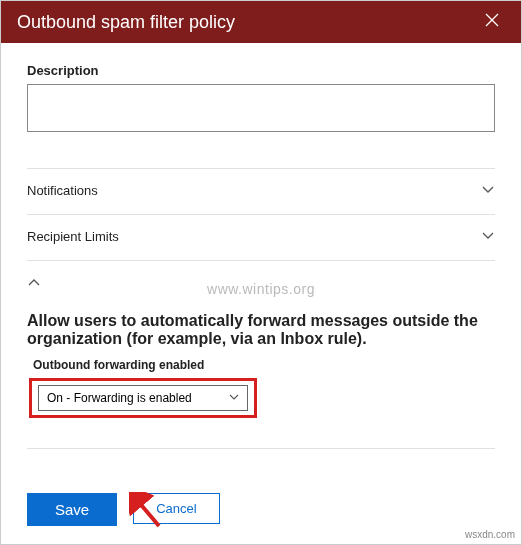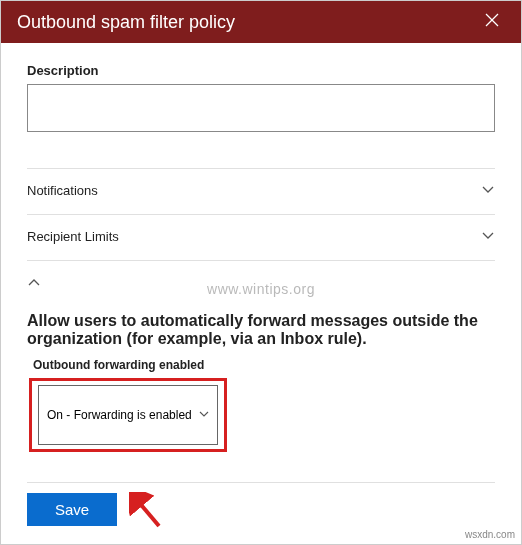--- a/index.html
+++ b/index.html
@@ -91,23 +91,23 @@
       margin-left: 6px;
     }
     .dropdown-wrap {
       border: 3px solid #d62020;
       padding: 4px 6px;
       display: inline-block;
       margin-left: 2px;
     }
     .dropdown {
       border: 1px solid #666;
-      padding: 22px 8px;
+      padding: 5px 8px;
       font-size: 12px;
-      width: 180px;
+      width: 210px;
       display: flex;
       align-items: center;
       justify-content: space-between;
       cursor: pointer;
       background: #fff;
     }
     .dropdown-chevron {
       font-size: 11px;
       color: #555;
     }
@@ -227,20 +227,21 @@
       </div>
     </div>
   </div>
 
   <hr class="divider">
 
 </div>
 
 <div class="footer">
   <button class="save-btn">Save</button>
+  <button class="cancel-btn">Cancel</button>
 </div>
 
 <div class="arrow-annotation">
   <svg width="40" height="40" viewBox="0 0 40 40">
     <defs>
       <marker id="ah" markerWidth="8" markerHeight="8" refX="2" refY="4" orient="auto">
         <polygon points="0,0 8,4 0,8" fill="#d62020"></polygon>
       </marker>
     </defs>
     <line x1="30" y1="34" x2="8" y2="8" stroke="#d62020" stroke-width="4" marker-end="url(#ah)"></line>

